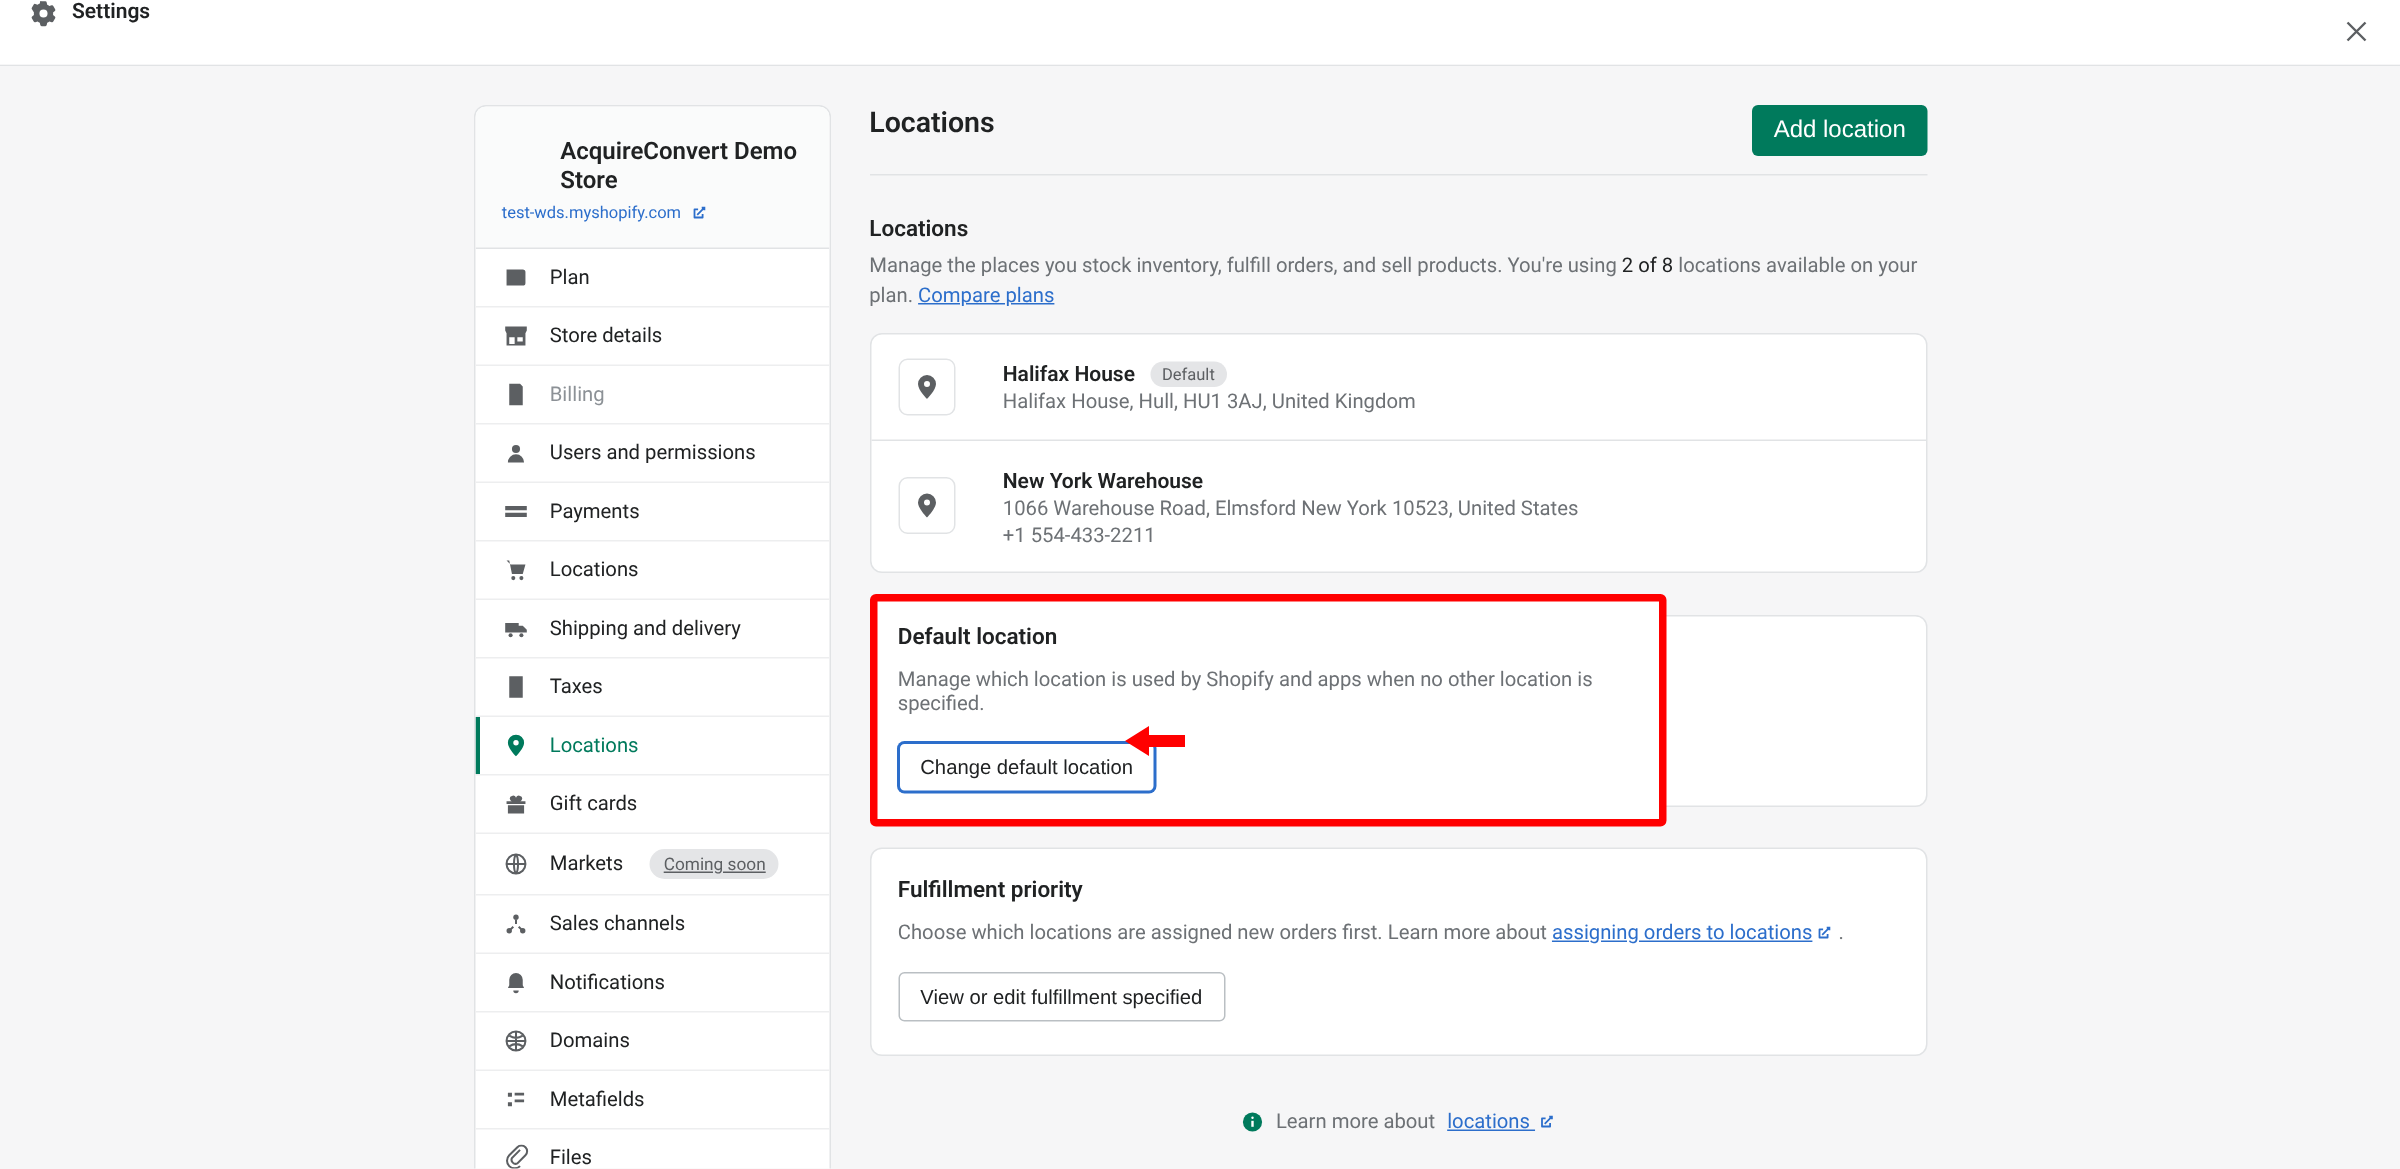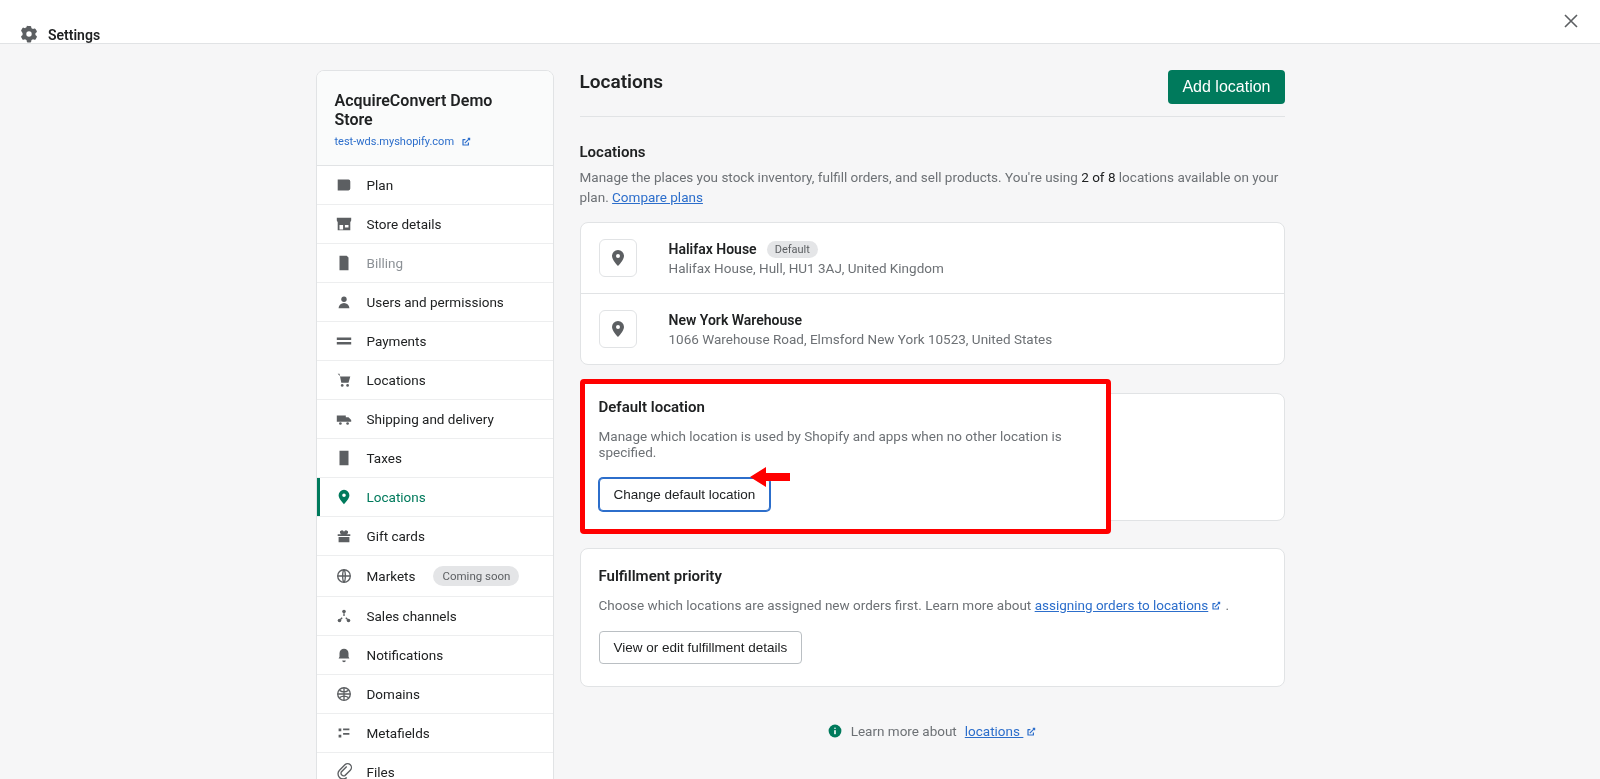--- a/index.html
+++ b/index.html
@@ -1,40 +1,40 @@
 <!DOCTYPE html>
 <html><head>
 <meta charset="utf-8">
 <style>
   * { box-sizing: border-box; margin: 0; padding: 0; }
   body { font-family: -apple-system, BlinkMacSystemFont, "Segoe UI", Roboto, Helvetica, Arial, sans-serif; background: #f6f6f7; color: #202223; width: 1600px; height: 779px; overflow: hidden; }
   
   
-  .topbar { background: #fff; height: 43px; display: flex; align-items: flex-end; padding: 0 20px; position: relative; }
+  .topbar { background: #fff; height: 43px; display: flex; align-items: flex-start; padding: 0 20px; position: relative; }
   .topbar .gear { width: 18px; height: 18px; color: #5c5f62; }
   .topbar .title { font-size: 14px; font-weight: 600; color: #202223; margin-left: 10px; }
   .topbar .close { position: absolute; right: 18px; top: 10px; width: 22px; height: 22px; color: #5c5f62; cursor: pointer; display:flex; align-items:center; justify-content:center; }
   .divider { height: 1px; background: #e1e3e5; }
   
   
   .wrap { display: flex; justify-content: center; padding-top: 26px; gap: 26px; }
   
   
   .sidebar { width: 238px; background: #fff; border: 1px solid #e1e3e5; border-radius: 8px; overflow: hidden; }
   .store-head { padding: 20px 18px 16px 18px; background:#fafbfb; border-bottom: 1px solid #e1e3e5;}
-  .store-name { font-size: 16px; font-weight: 600; color: #202223; }
+  .store-name { font-size: 16px; font-weight: 600; color: #202223; margin-left: 39px; }
   .store-url { font-size: 11px; color: #2c6ecb; margin-top: 6px; display: inline-flex; align-items: center; gap: 4px; text-decoration: none; }
   .nav-item { display: flex; align-items: center; gap: 14px; padding: 10px 18px; font-size: 13.5px; color: #202223; border-bottom: 1px solid #edeeef; cursor: pointer; position: relative; }
   .nav-item:last-child { border-bottom: none; }
   .nav-item.disabled { color: #8c9196; }
   .nav-item.active { color: #007a5c; }
   .nav-item.active::before { content:""; position:absolute; left:0; top:0; bottom:0; width:3px; background:#007a5c; }
   .nav-item .ic { width: 18px; height: 18px; display:flex; align-items:center; justify-content:center; color:#5c5f62; flex-shrink:0;}
   .nav-item.active .ic { color:#007a5c; }
-  .badge-soon { background:#e4e5e7; color:#5c5f62; font-size:11.5px; padding:3px 9px; border-radius:10px; margin-left:4px;}
+  .badge-soon { background:#e4e5e7; color:#5c5f62; font-size:11.5px; padding:3px 9px; border-radius:10px; margin-left:4px;text-decoration:underline;}
   
   
   .main { width: 705px; }
   .page-head { display:flex; justify-content:space-between; align-items:flex-start; padding-bottom: 12px; border-bottom:1px solid #e1e3e5;}
   .page-title { font-size: 19px; font-weight: 600; }
   .btn-primary { background:#007a5c; color:#fff; border:none; border-radius:4px; padding:8px 14px; font-size:16px; font-weight:500; cursor:pointer; }
   
   .section-title { font-size: 15px; font-weight:600; margin-top: 26px; }
   .section-desc { font-size: 13.5px; color:#6d7175; margin-top: 6px; line-height:1.5;}
   .link { color:#2c6ecb; text-decoration:underline; cursor:pointer;}
@@ -262,20 +262,21 @@
       </div>
       <div class="loc-row">
         <div class="loc-icon">
             <svg viewBox="0 0 20 20" width="20" height="20" fill="currentColor">
               <path d="M10 2a6 6 0 016 6c0 4-6 10-6 10S4 12 4 8a6 6 0 016-6zm0 4a2 2 0 100 4 2 2 0 000-4z"></path>
             </svg>
           </div>
         <div>
           <div class="loc-name">New York Warehouse</div>
           <div class="loc-addr">1066 Warehouse Road, Elmsford New York 10523, United States</div>
+          <div class="loc-addr">+1 554-433-2211</div>
         </div>
       </div>
     </div>
 
     <div style="position:relative; margin-top:14px;">
       <div class="card highlight-box" style="margin-top:0; width:531px; border-radius:4px;">
         <div class="card-pad" style="padding:14px 14px 18px 14px;">
           <div class="card-h">Default location</div>
           <div class="card-desc">Manage which location is used by Shopify and apps when no other location is specified.</div>
           <button class="btn-outline focus">Change default location</button>
@@ -292,21 +293,21 @@
     </div>
 
     <div class="card" style="margin-top:14px;">
       <div class="card-pad">
         <div class="card-h">Fulfillment priority</div>
         <div class="card-desc">
           <span>Choose which locations are assigned new orders first. Learn more about </span><a class="link"><span>assigning orders to locations</span><svg class="ext-ic" viewBox="0 0 20 20" width="12" height="12" fill="currentColor" style="display:inline-block;">
                 <path d="M13 3h4v4h-2V6.4l-6.3 6.3-1.4-1.4L13.6 5H13V3zM5 5h4v2H6v7h7v-3h2v4a1 1 0 01-1 1H5a1 1 0 01-1-1V6a1 1 0 011-1z"></path>
               </svg></a><span> .</span>
         </div>
-        <button class="btn-outline">View or edit fulfillment details</button>
+        <button class="btn-outline">View or edit fulfillment specified</button>
       </div>
     </div>
 
     <div class="footer-info">
       <span class="info-ic">
           <svg viewBox="0 0 20 20" width="16" height="16" fill="#007a5c">
             <circle cx="10" cy="10" r="8"></circle>
             <circle cx="10" cy="6.5" r="1" fill="#fff"></circle>
             <rect x="9" y="9" width="2" height="5" fill="#fff"></rect>
           </svg>

